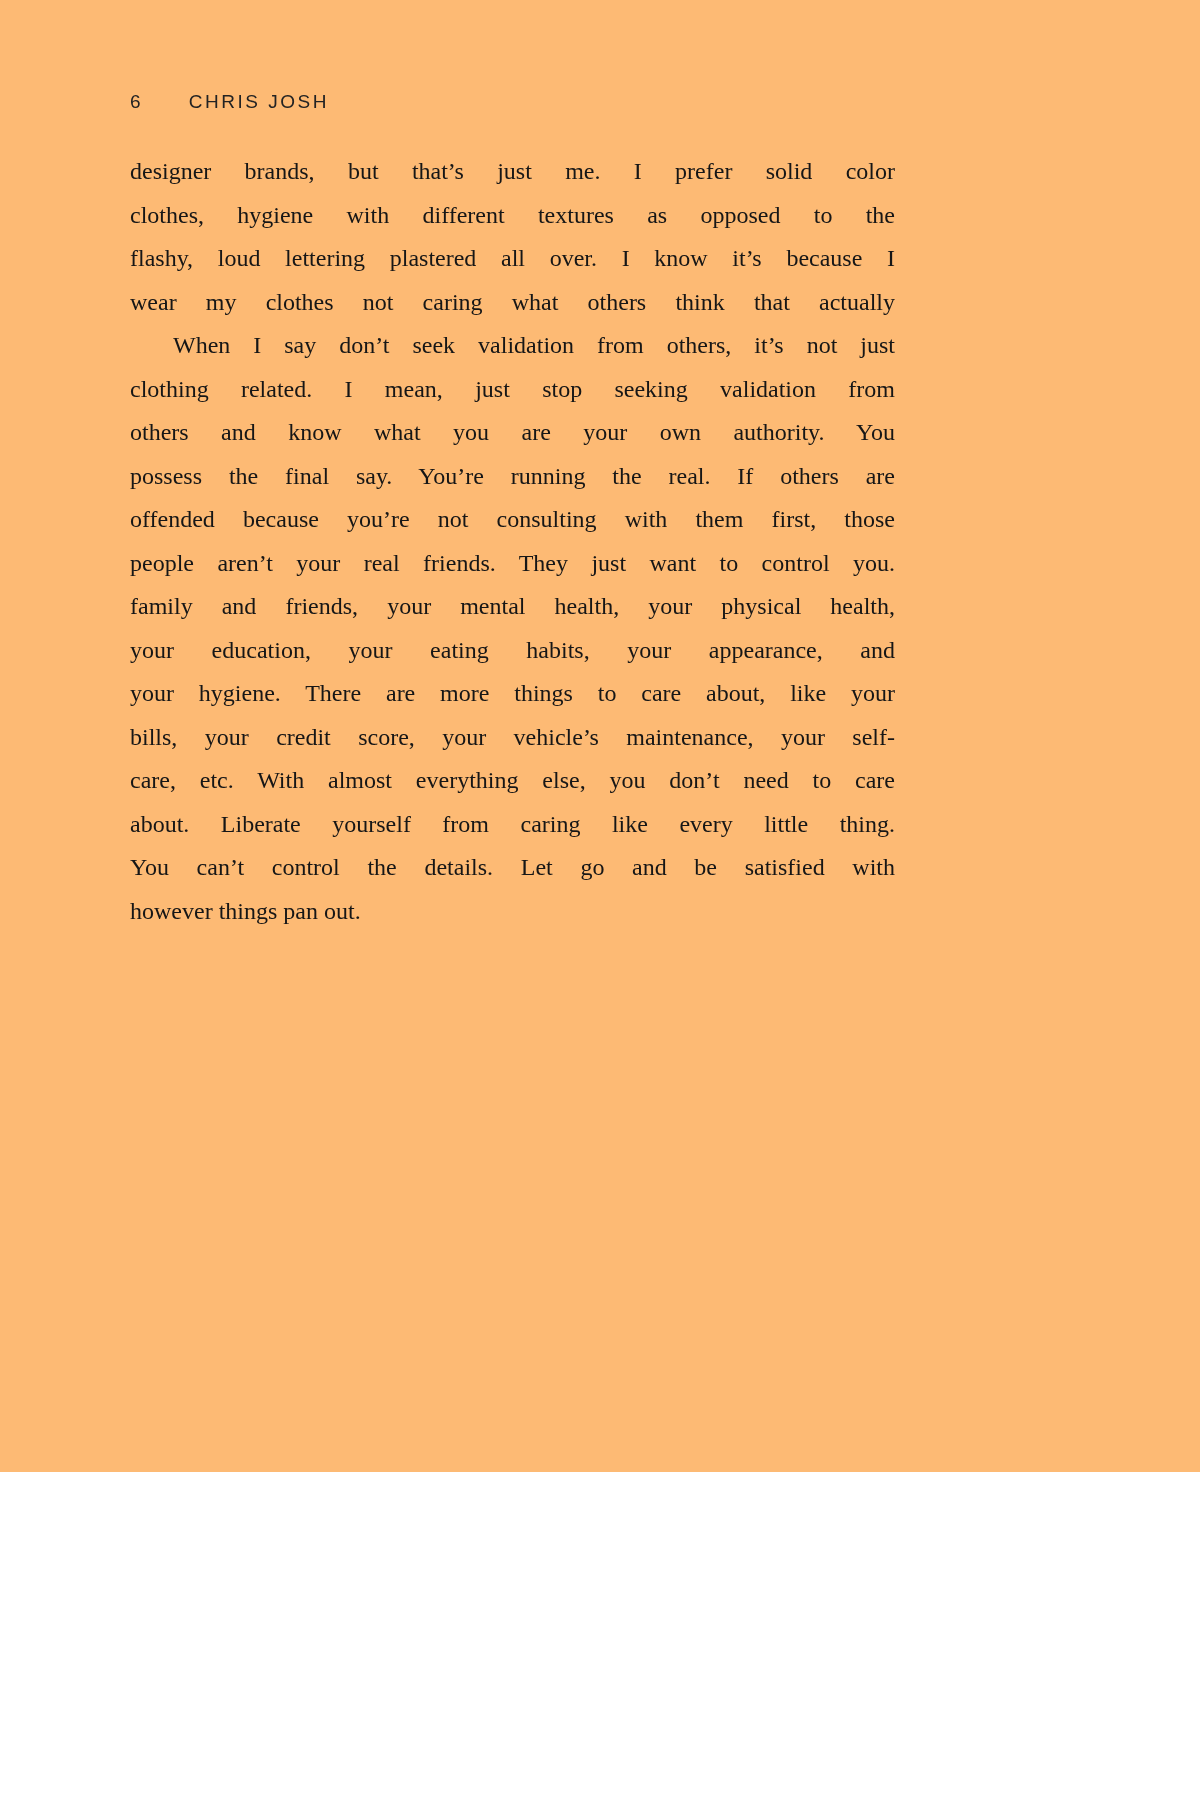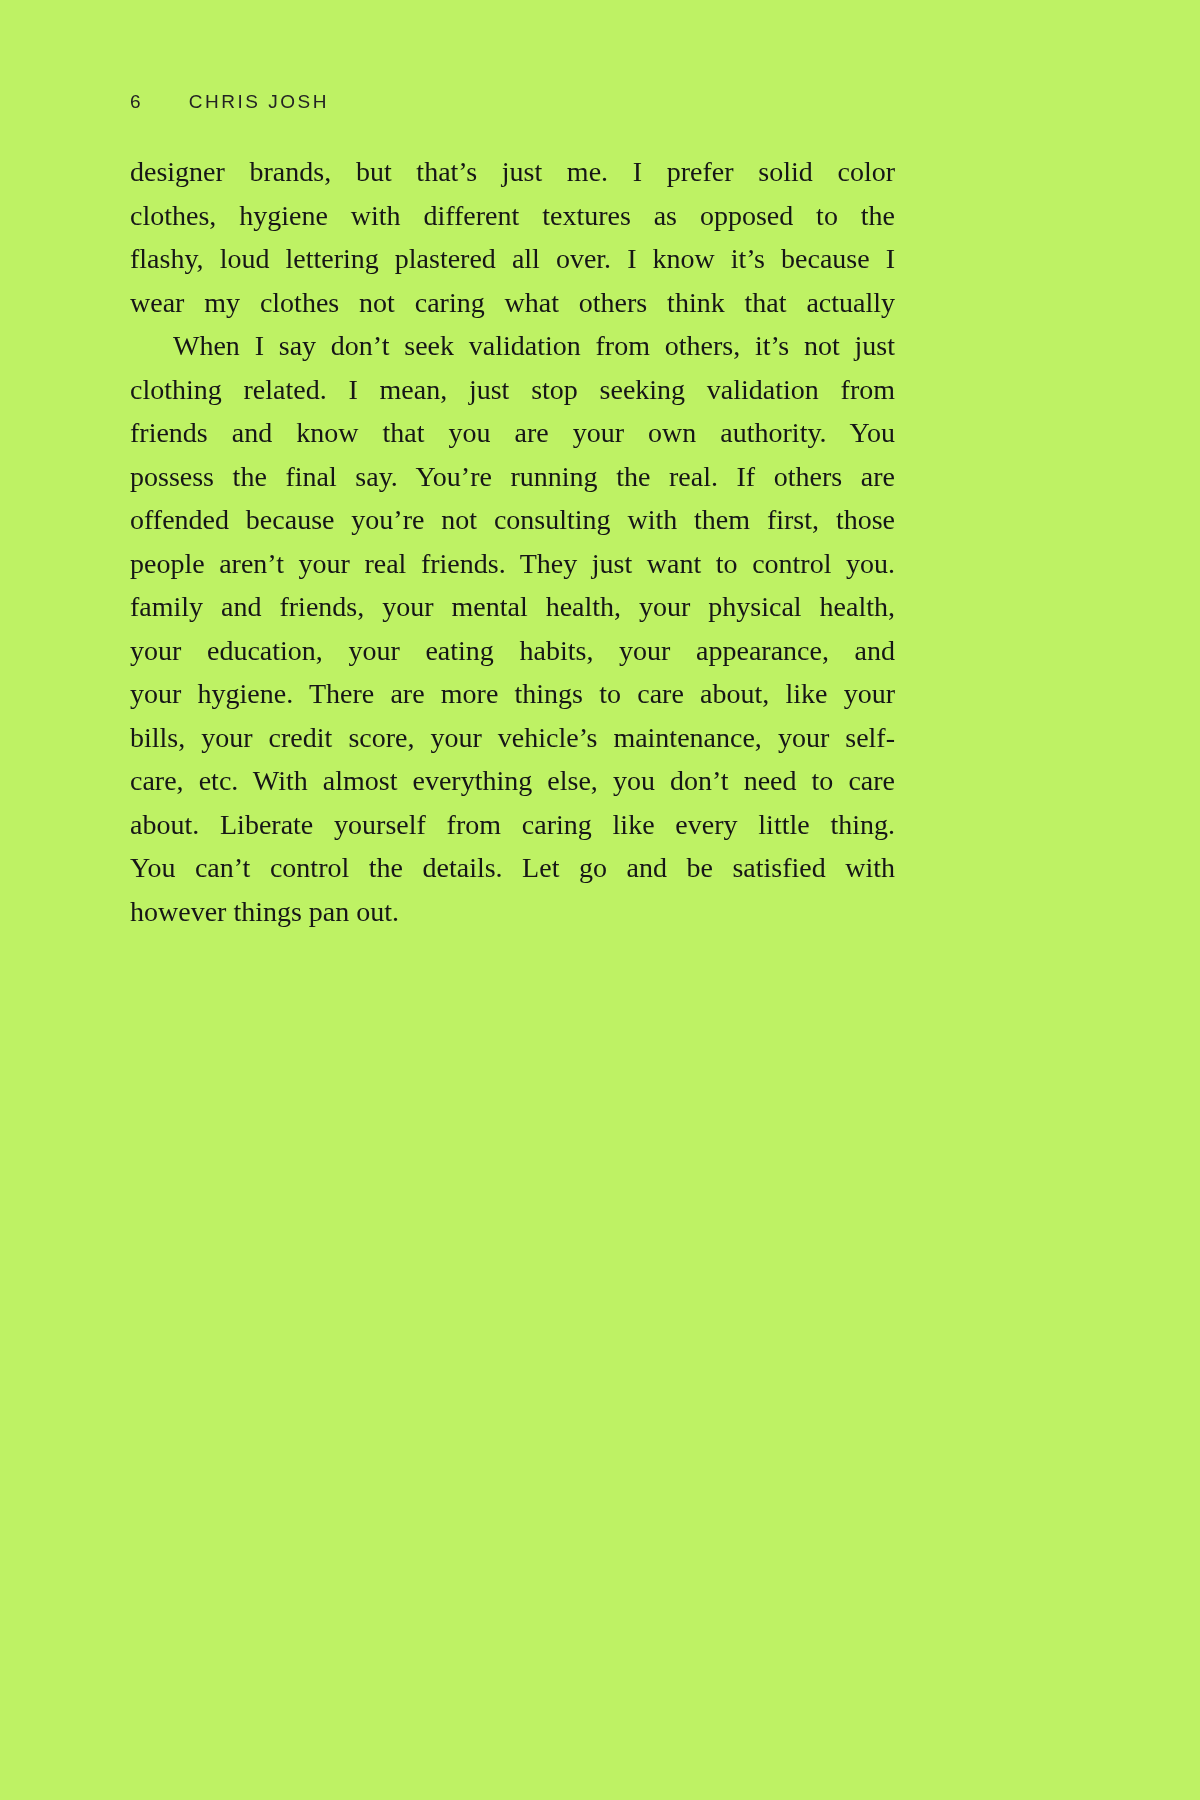--- a/index.html
+++ b/index.html
@@ -7,22 +7,22 @@
     width: 1200px;
     background: #ffffff;
   }
   body {
     font-family: "Liberation Serif", "DejaVu Serif", serif;
     color: #161616;
   }
   .page {
     position: relative;
     width: 1200px;
-    height: 1800px;
-    background: #bef264;
+    height: 1472px;
+    background: #fdba74;
     overflow: hidden;
   }
   .page-header {
     position: absolute;
     left: 130px;
     top: 91px;
     width: 765px;
     font-family: "Liberation Sans", "DejaVu Sans", sans-serif;
     font-size: 19px;
     font-weight: 400;
@@ -35,21 +35,21 @@
   }
   .running-head {
     display: inline-block;
     margin-left: 38px;
   }
   .text-block {
     position: absolute;
     left: 130px;
     top: 150px;
     width: 765px;
-    font-size: 28px;
+    font-size: 24px;
     line-height: 43.5px;
     color: #161616;
   }
   .line {
     text-align: justify;
     text-align-last: justify;
     white-space: normal;
   }
   .line.last {
     text-align-last: left;
@@ -73,21 +73,21 @@
     <div class="paragraph">
       <div class="line">designer brands, but that’s just me. I prefer solid color</div>
       <div class="line">clothes, hygiene with different textures as opposed to the</div>
       <div class="line">flashy, loud lettering plastered all over. I know it’s because I</div>
       <div class="line">wear my clothes not caring what others think that actually</div>
     </div>
 
     <div class="paragraph">
       <div class="line indent">When I say don’t seek validation from others, it’s not just</div>
       <div class="line">clothing related. I mean, just stop seeking validation from</div>
-      <div class="line">friends and know that you are your own authority. You</div>
+      <div class="line">others and know what you are your own authority. You</div>
       <div class="line">possess the final say. You’re running the real. If others are</div>
       <div class="line">offended because you’re not consulting with them first, those</div>
       <div class="line">people aren’t your real friends. They just want to control you.</div>
       <div class="line">family and friends, your mental health, your physical health,</div>
       <div class="line">your education, your eating habits, your appearance, and</div>
       <div class="line">your hygiene. There are more things to care about, like your</div>
       <div class="line">bills, your credit score, your vehicle’s maintenance, your self-</div>
       <div class="line">care, etc. With almost everything else, you don’t need to care</div>
       <div class="line">about. Liberate yourself from caring like every little thing.</div>
       <div class="line">You can’t control the details. Let go and be satisfied with</div>

